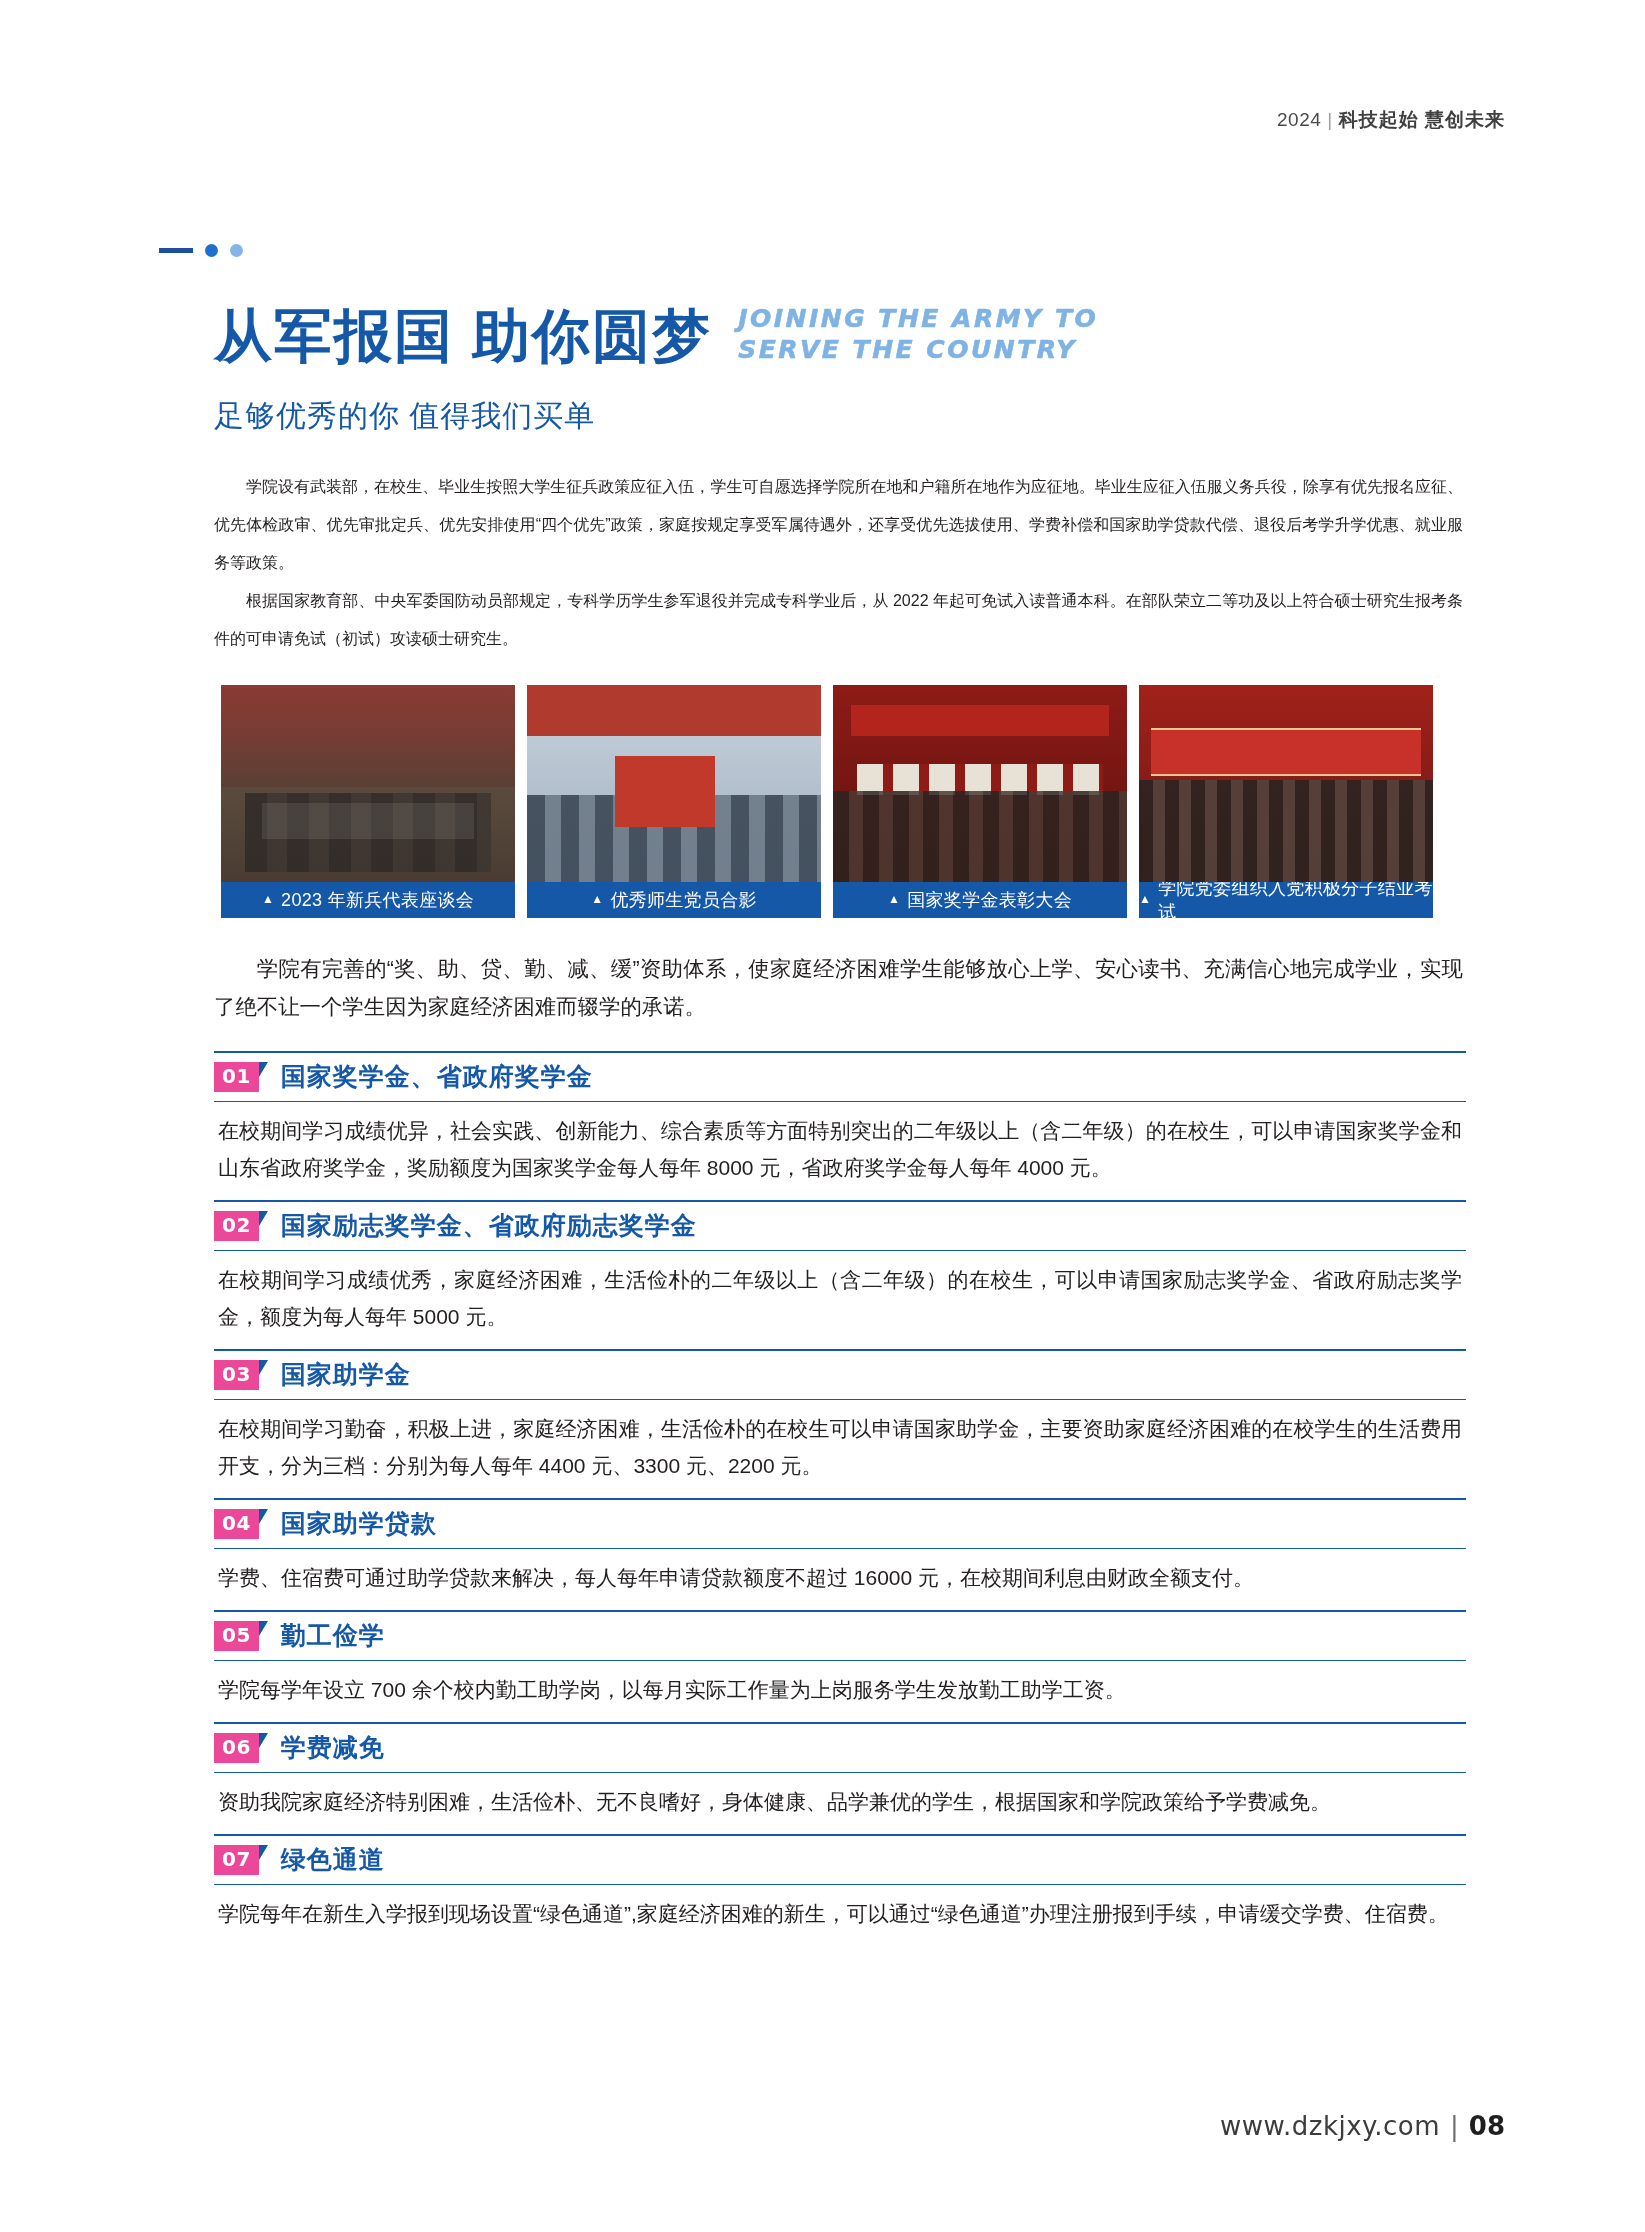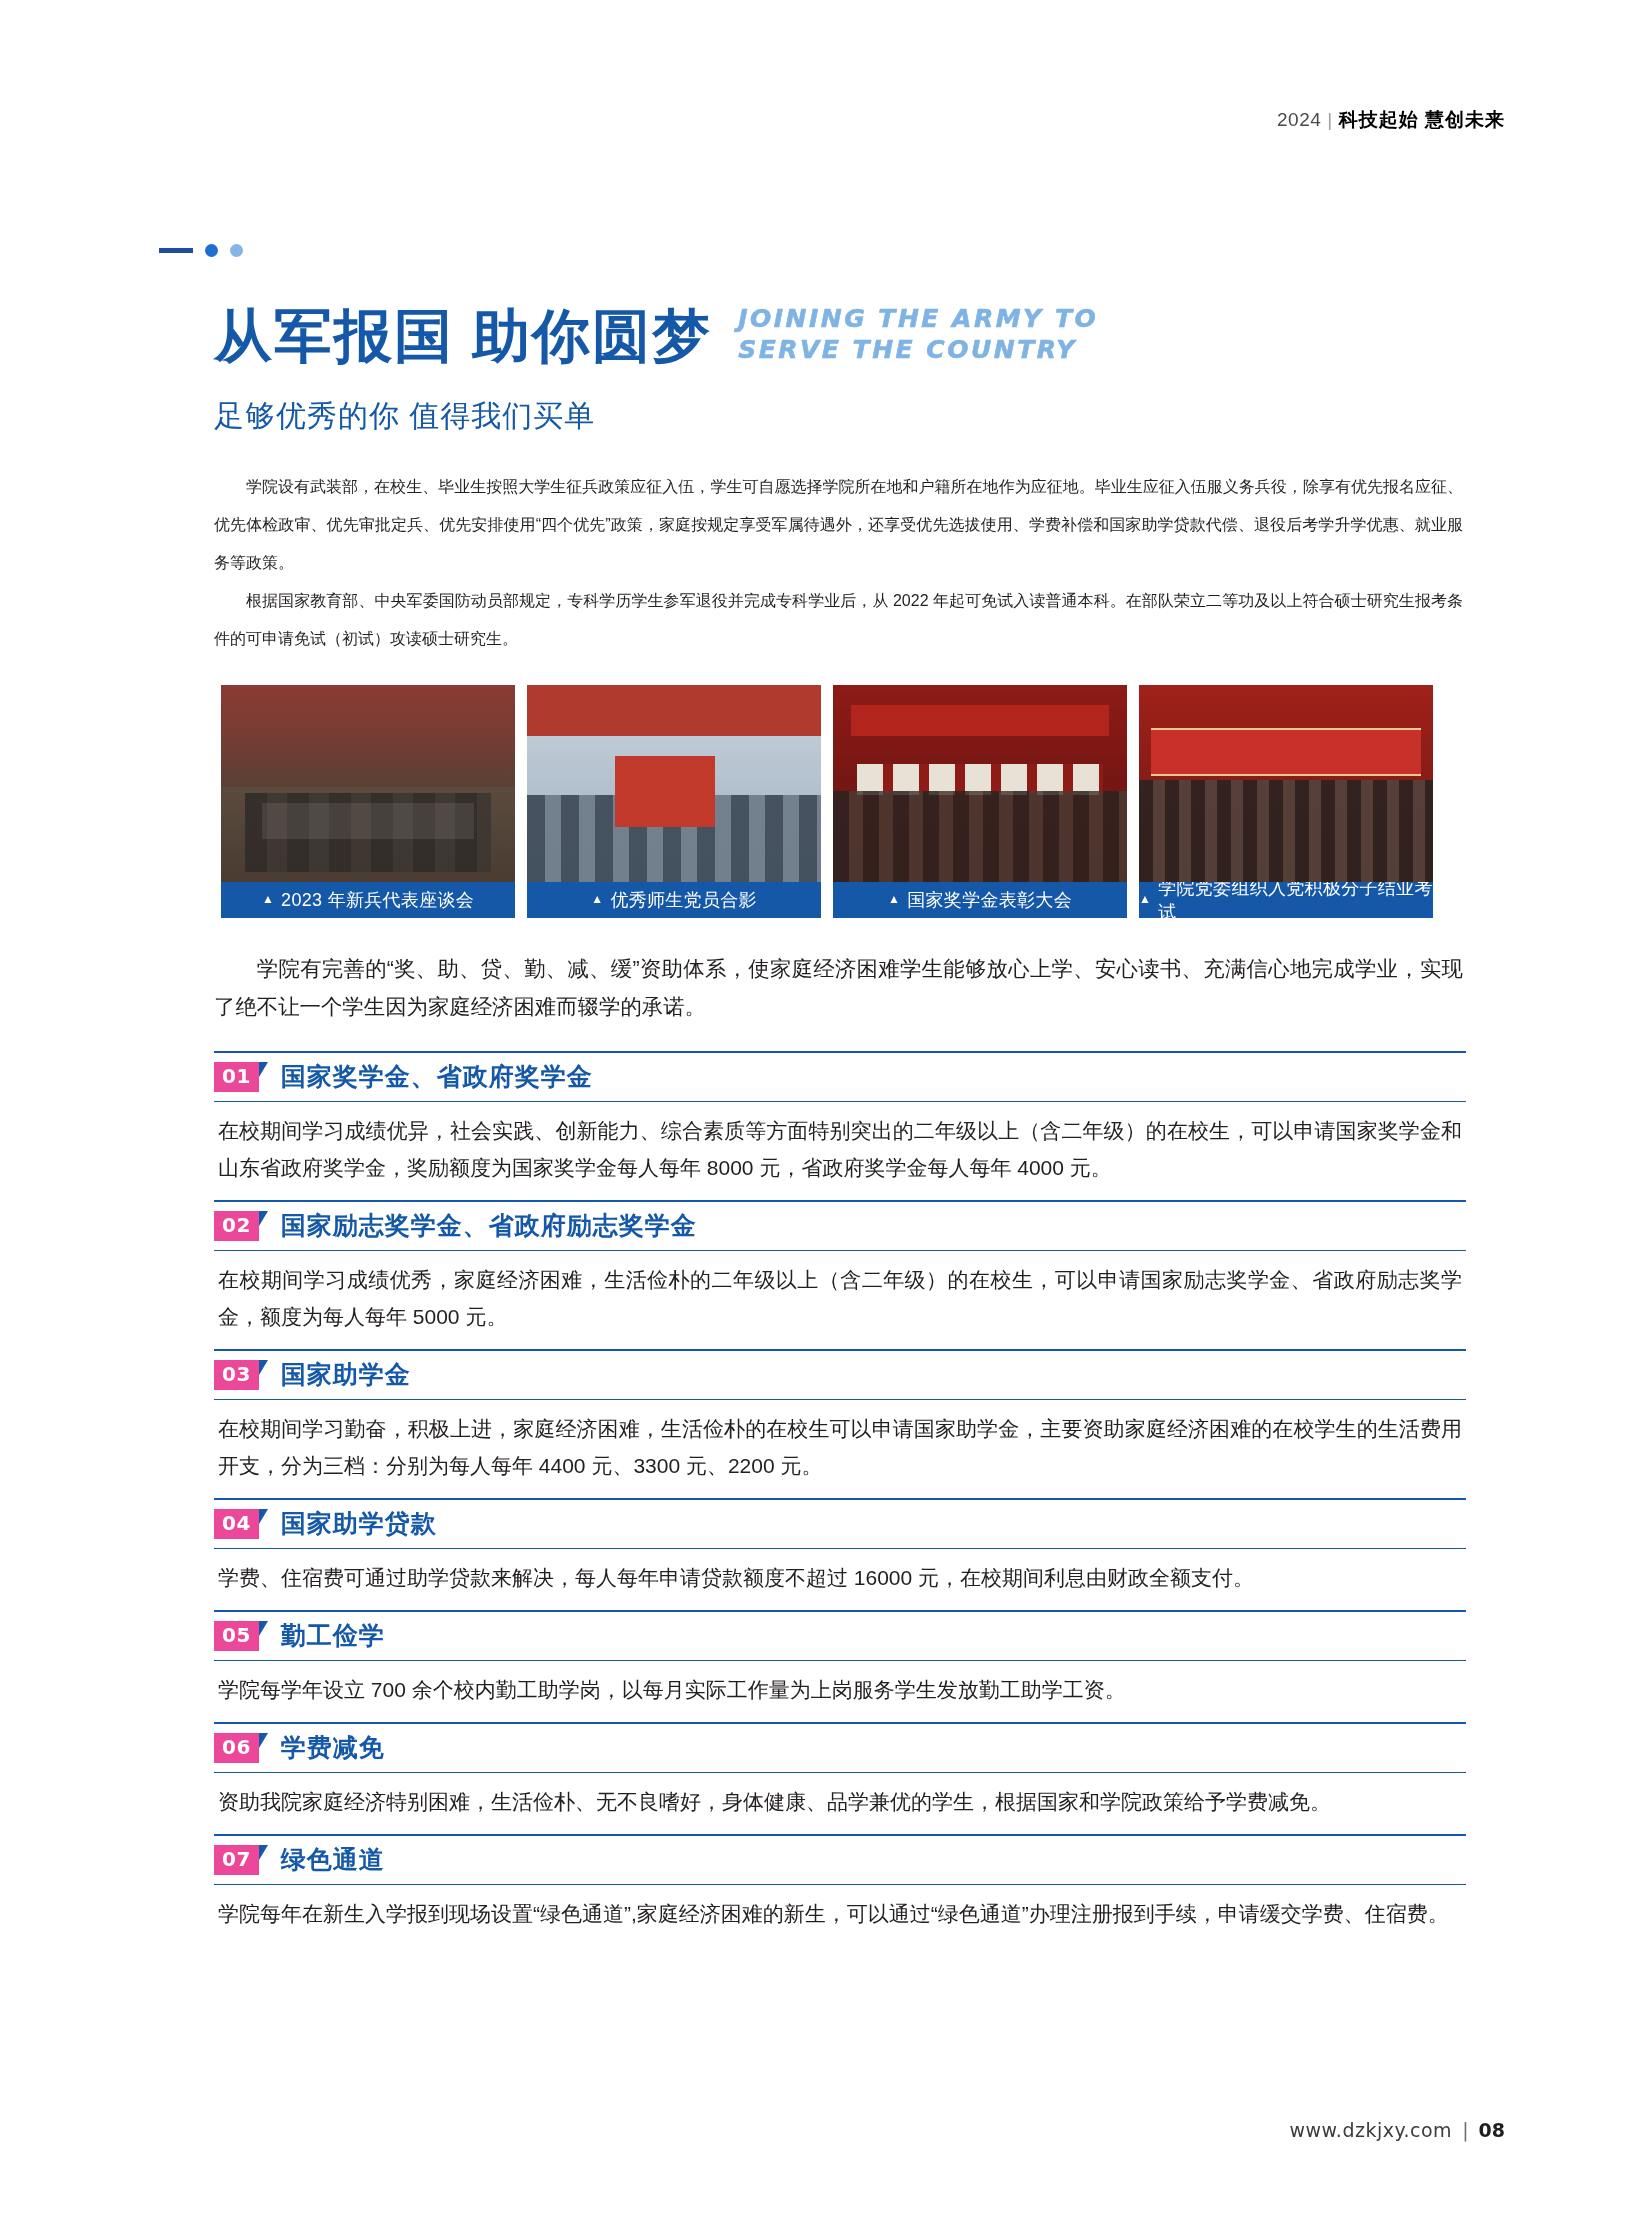--- a/index.html
+++ b/index.html
@@ -33,21 +33,21 @@
     font-size: 19px;
     color: #3a3a3a;
     letter-spacing: 0.5px;
   }
   .page-header .year { color: #4a4a4a; }
   .page-header .divider {
     color: #9aa0a6;
     margin: 0 2px;
   }
   .page-header .slogan {
-    color: #000000;
+    color: #404040;
     font-weight: bold;
     letter-spacing: 1px;
   }
 
   
   .deco {
     position: absolute;
     left: 159px;
     top: 244px;
     display: flex;
@@ -286,21 +286,21 @@
     text-align: justify;
     padding: 10px 4px 14px 4px;
   }
   .sec-body p { margin: 0; }
 
   
   .footer {
     position: absolute;
     right: 141px;
     bottom: 92px;
-    font-size: 19px;
+    font-size: 26px;
     color: #3c3c3c;
     display: flex;
     align-items: flex-start;
     gap: 10px;
     font-family: "DejaVu Sans", sans-serif;
   }
   .footer .site { letter-spacing: 0.5px; }
   .footer .pipe { color: #6d6d6d; }
   .footer .pageno { font-weight: bold; color: #1f1f1f; }
 </style>

